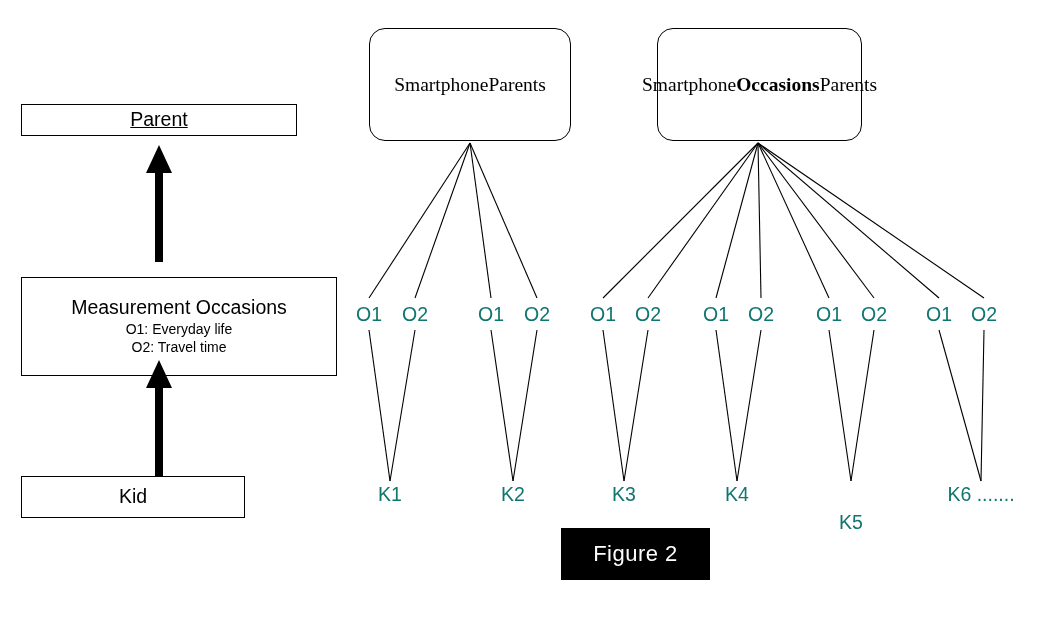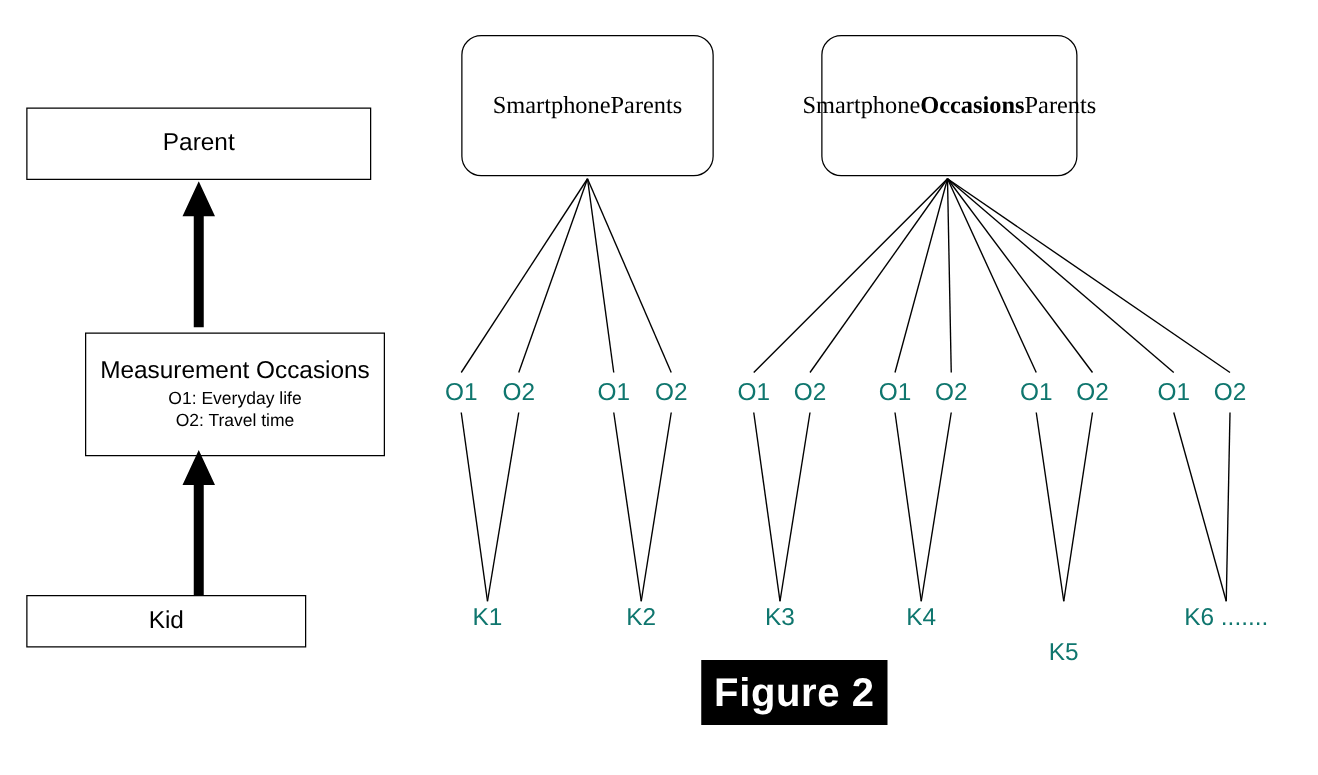--- a/index.html
+++ b/index.html
@@ -37,22 +37,22 @@
     line-height: 1.22;
     color: #000000;
     white-space: nowrap;
   }
   .lv-sub {
     font-size: 14px;
     line-height: 1.32;
     color: #000000;
     white-space: nowrap;
   }
-  #box-parent   { left: 21px; top: 86px; width: 276px; height: 58px; }
-  #box-measure  { left: 21px; top: 266px; width: 240px; height: 99px; margin-left: 47px; }
+  #box-parent   { left: 21px; top: 104px; width: 276px; height: 32px; text-decoration: underline; }
+  #box-measure  { left: 21px; top: 277px; width: 316px; height: 99px; }
   #box-kid      { left: 21px; top: 476px; width: 224px; height: 42px; }
 
   .arrow-up {
     position: absolute;
     left: 0;
     width: 34px;
   }
 
   
   .grp-box {
@@ -101,22 +101,22 @@
     top: 528px;
     width: 149px;
     height: 52px;
     background: #000000;
     display: flex;
     align-items: center;
     justify-content: center;
   }
   #fig-badge .fig-text {
     color: #ffffff;
-    font-size: 32px;
-    font-weight: bold;
+    font-size: 22px;
+    font-weight: normal;
     letter-spacing: 0.5px;
     white-space: nowrap;
   }
 </style>
 </head>
 <body>
 
 <div id="canvas">
 
   <div class="lv-box" id="box-parent">

